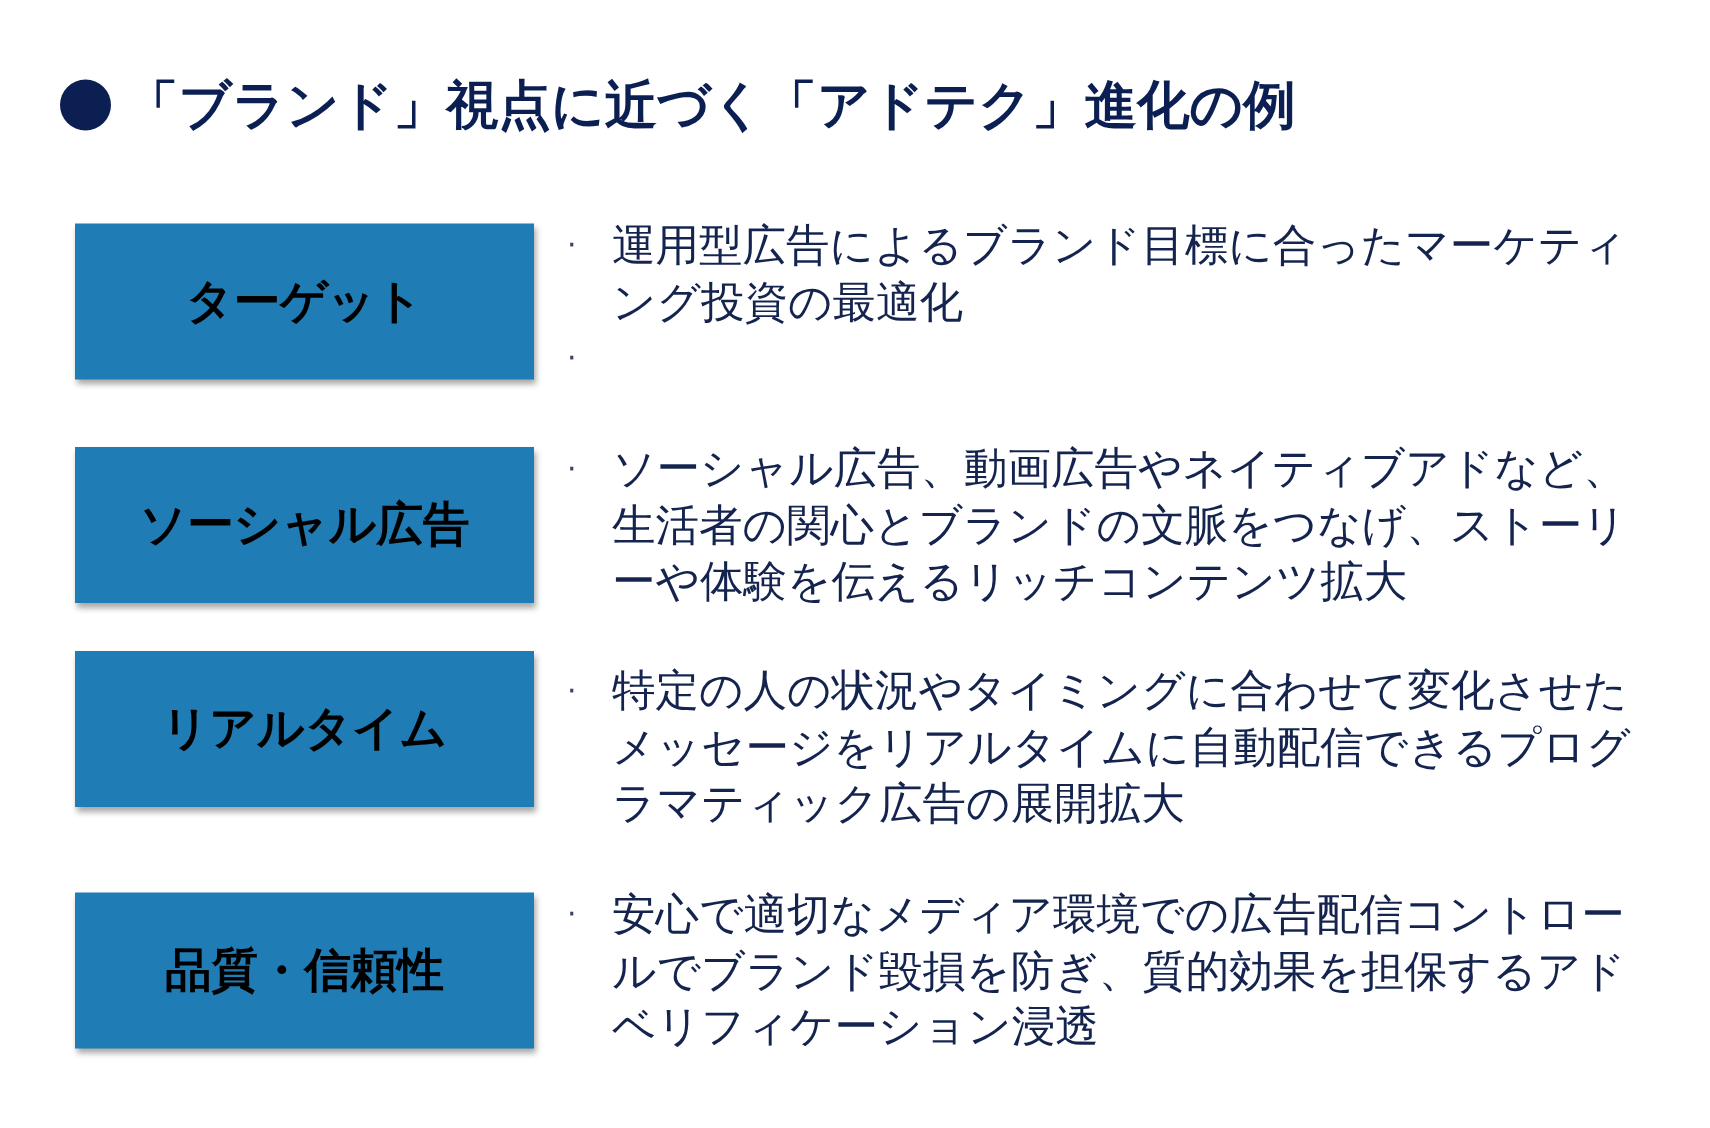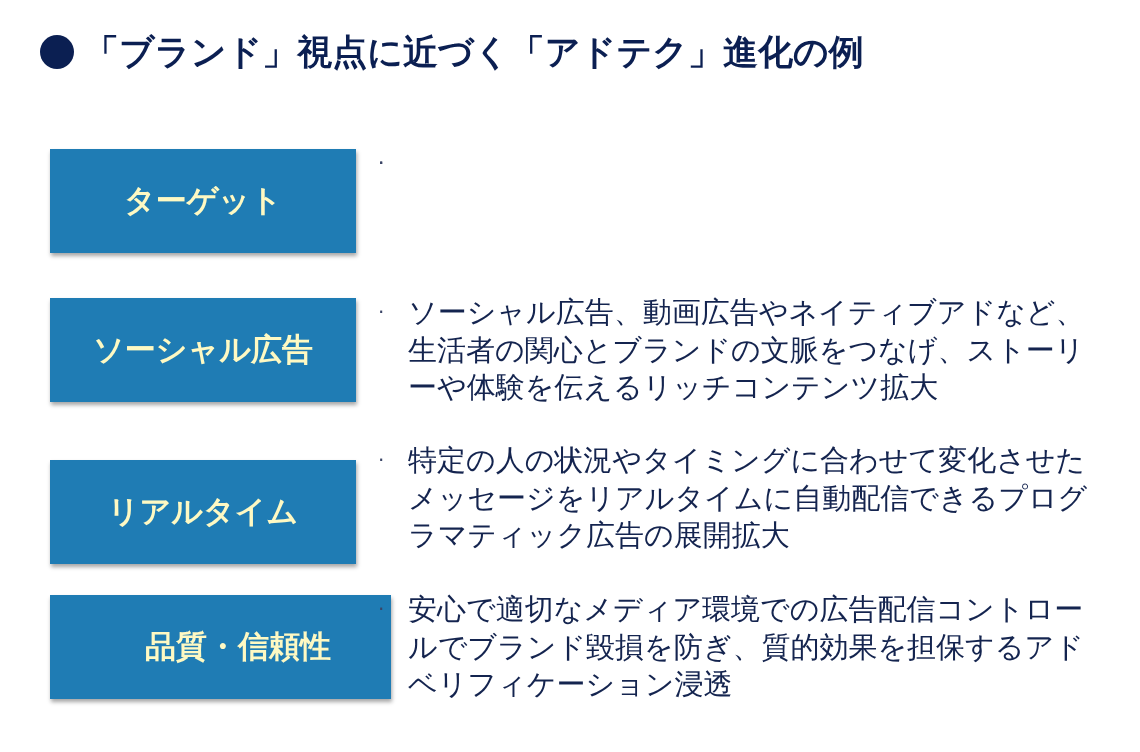--- a/index.html
+++ b/index.html
@@ -16,21 +16,21 @@
     }
     .slide {
       position: absolute;
       left: 0; top: 0;
       width: 1140px; height: 752px;
       background: #ffffff;
     }
     .title-row {
       position: absolute;
       left: 40px;
-      top: 25px;
+      top: 43px;
       height: 54px;
       display: flex;
       align-items: center;
       text-align: right;
     }
     .title-dot {
       width: 34px;
       height: 34px;
       border-radius: 50%;
       background: #0b1f52;
@@ -54,21 +54,21 @@
       left: 50px;
       width: 306px;
       height: 104px;
       background: #1f7cb4;
       box-shadow: 1px 3px 4px rgba(0,0,0,0.35);
       display: flex;
       align-items: center;
       justify-content: center;
     }
     .label-text {
-      color: #fef9c3;
+      color: #000000;
       font-size: 31px;
       font-weight: bold;
       white-space: nowrap;
     }
     .bullets {
       position: absolute;
       left: 376px;
       width: 720px;
       margin: 0;
       padding: 0;
@@ -99,53 +99,54 @@
     <span class="title-text">「ブランド」視点に近づく「アドテク」進化の例</span>
   </div>
 
   <div class="row">
     <div class="label-box" style="top:149px;">
       <span class="label-text">ターゲット</span>
     </div>
     <ul class="bullets" style="top:145px;">
       <li class="bullet">
         <span class="bullet-mark">·</span>
+        <span>運用型広告によるブランド目標に合ったマーケティング投資の最適化</span>
       </li>
       <li class="bullet">
         <span class="bullet-mark">·</span>
       </li>
     </ul>
   </div>
 
   <div class="row">
     <div class="label-box" style="top:298px;">
       <span class="label-text">ソーシャル広告</span>
     </div>
     <ul class="bullets" style="top:294px;">
       <li class="bullet">
         <span class="bullet-mark">·</span>
         <span>ソーシャル広告、動画広告やネイティブアドなど、生活者の関心とブランドの文脈をつなげ、ストーリーや体験を伝えるリッチコンテンツ拡大</span>
       </li>
     </ul>
   </div>
 
   <div class="row">
-    <div class="label-box" style="top:460px;">
+    <div class="label-box" style="top:434px;">
       <span class="label-text">リアルタイム</span>
     </div>
     <ul class="bullets" style="top:442px;">
       <li class="bullet">
         <span class="bullet-mark">·</span>
         <span>特定の人の状況やタイミングに合わせて変化させたメッセージをリアルタイムに自動配信できるプログラマティック広告の展開拡大</span>
       </li>
     </ul>
   </div>
 
   <div class="row">
-    <div class="label-box" style="top:595px;padding-left:35px;">
+    <div class="label-box" style="top:595px;">
       <span class="label-text">品質・信頼性</span>
     </div>
     <ul class="bullets" style="top:591px;">
       <li class="bullet">
         <span class="bullet-mark">·</span>
         <span>安心で適切なメディア環境での広告配信コントロールでブランド毀損を防ぎ、質的効果を担保するアドベリフィケーション浸透</span>
       </li>
     </ul>
   </div>
 

